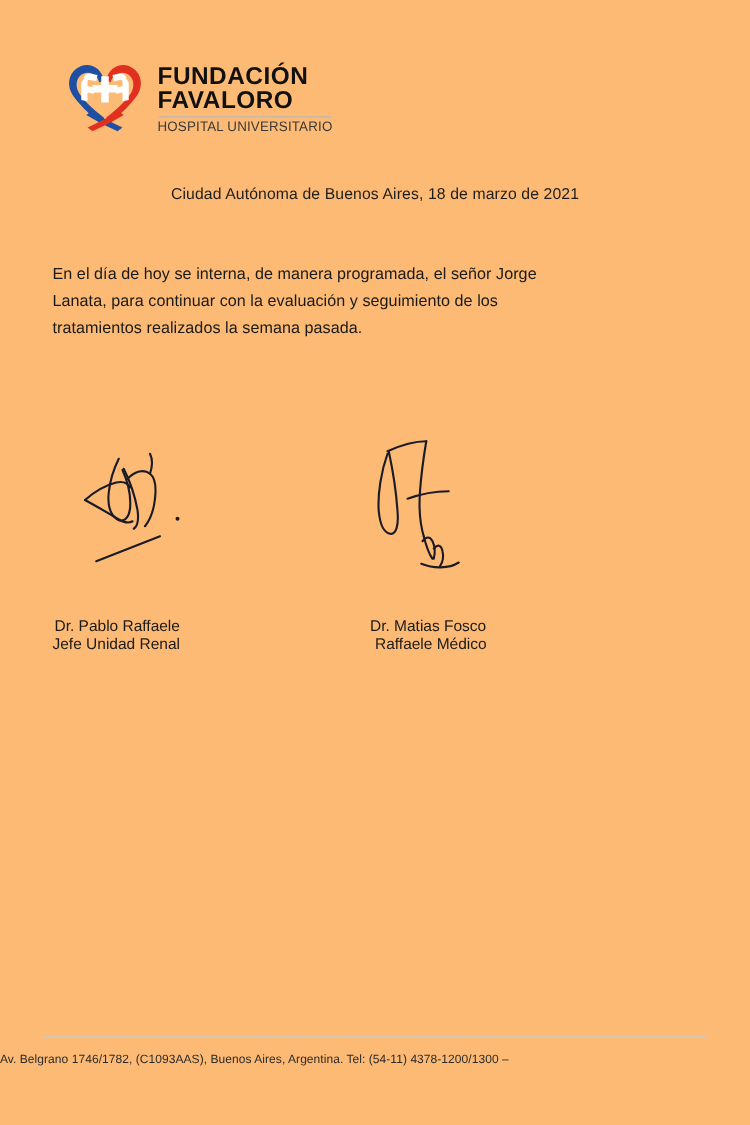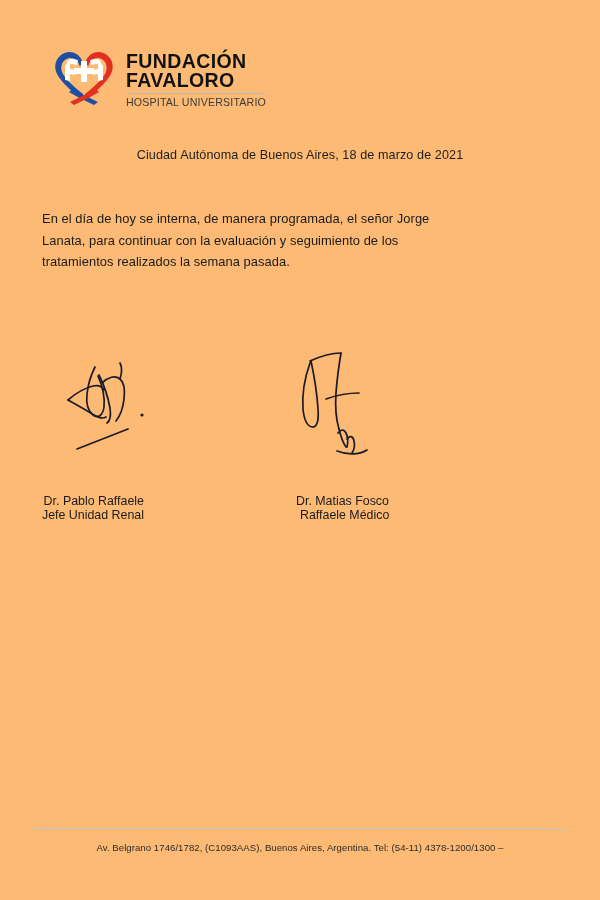--- a/index.html
+++ b/index.html
@@ -126,21 +126,20 @@
     right: 34px;
     top: 829px;
     height: 1px;
     background: #c9c9c9;
   }
   .footer {
     position: absolute;
     left: 0;
     right: 0;
     top: 841px;
-    text-align: center;
   }
   .footer-address {
     font-size: 9.6px;
     color: #2b2b2b;
     letter-spacing: 0.05px;
     line-height: 14px;
   }
   .footer-web {
     margin-top: 3px;
     font-family: "DejaVu Serif", serif;

